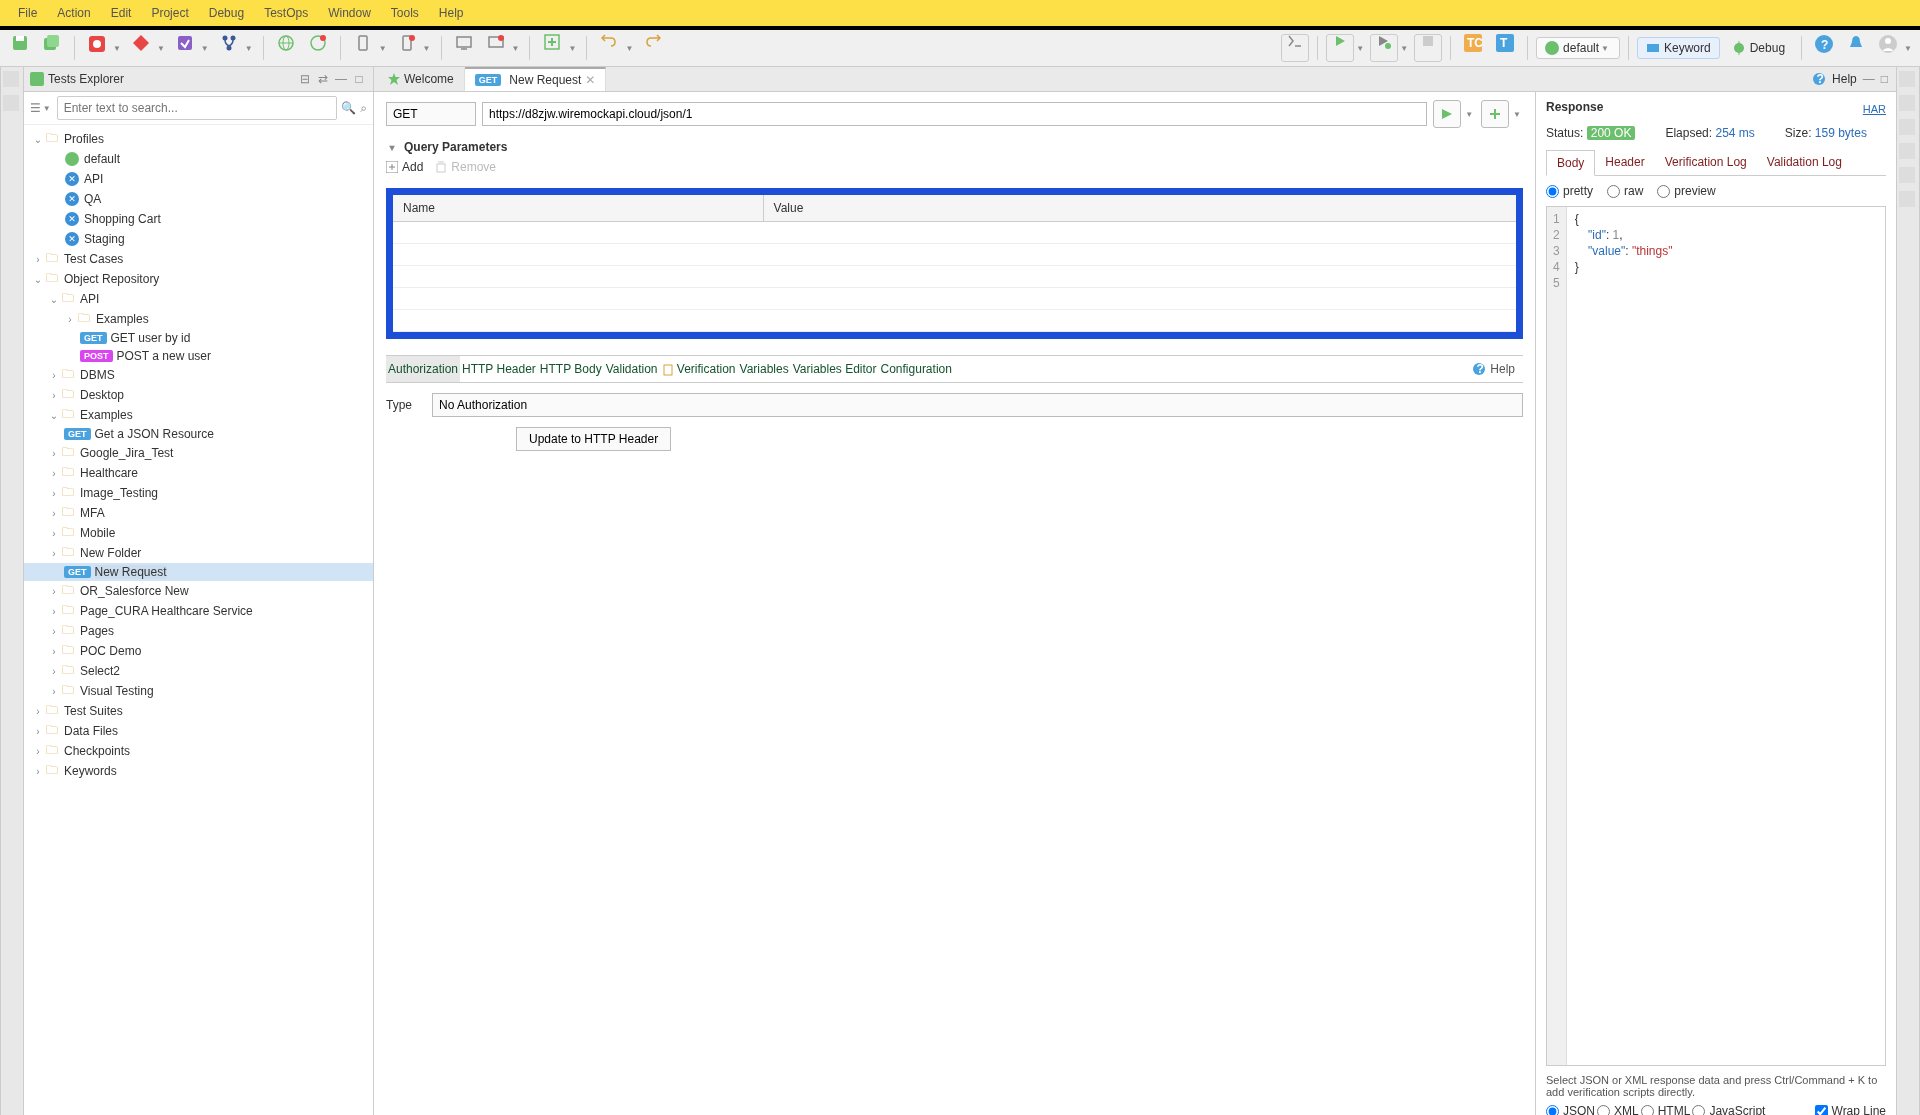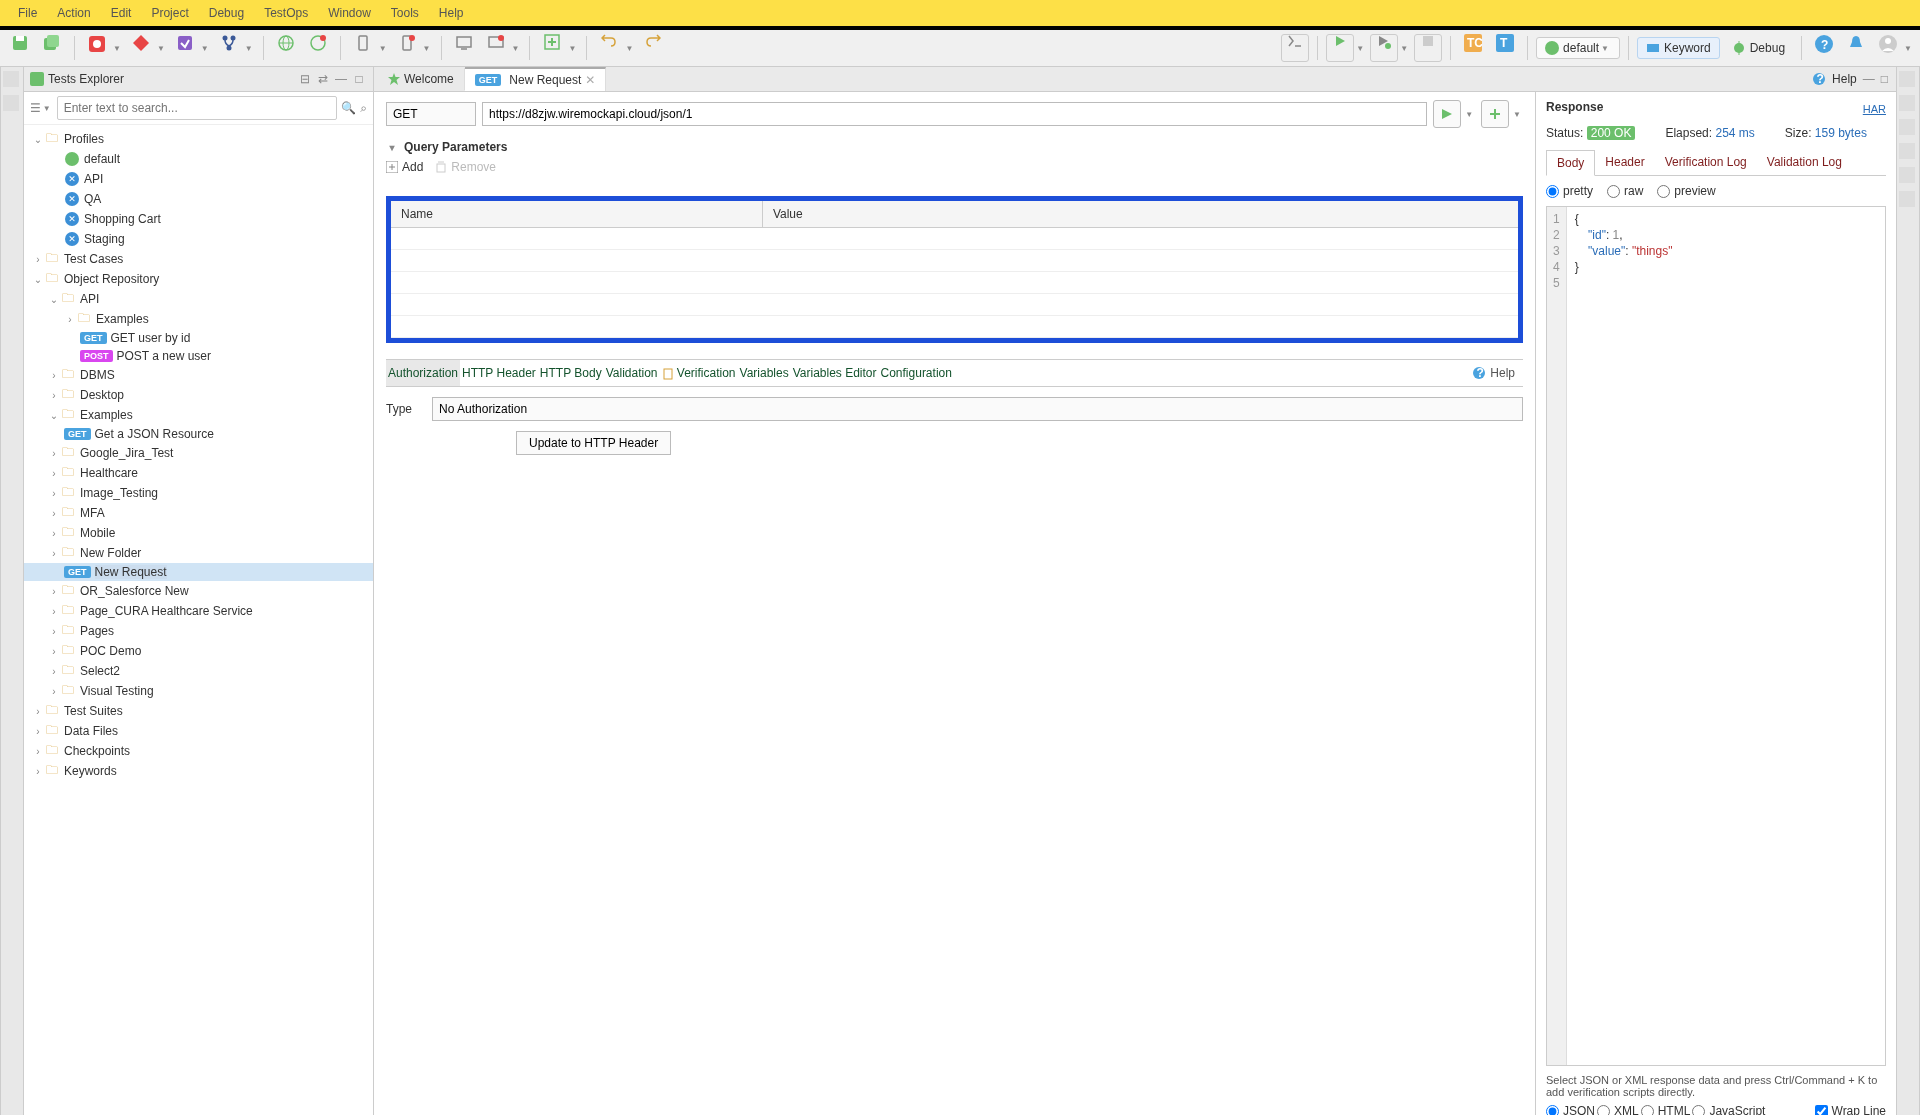--- a/index.html
+++ b/index.html
@@ -46,21 +46,21 @@
 .method-sel { width:90px; border:1px solid #bbb; padding:4px 6px; background:#fafafa; }
 .url-input { flex:1; border:1px solid #bbb; padding:4px 6px; }
 .play-btn { width:28px; height:28px; border:1px solid #bbb; border-radius:3px; display:flex; align-items:center; justify-content:center; cursor:pointer; background:#fafafa; }
 .links-row { margin-top:6px; font-size:12px; }
 .links-row a { color:#2a6db8; text-decoration:underline; margin-right:14px; cursor:pointer; }
 .section-title { display:flex; align-items:center; gap:6px; margin-top:12px; font-weight:bold; }
 .section-title .twisty { color:#888; }
 .subactions { display:flex; gap:12px; margin:6px 0; align-items:center; }
 .subactions .add { color:#333; cursor:pointer; display:flex; align-items:center; gap:4px; }
 .subactions .remove { color:#bbb; cursor:default; display:flex; align-items:center; gap:4px; }
-.param-table { border:5px solid #1d4ed8; margin-top:16px; }
+.param-table { border:7px solid #1d4ed8; margin-top:8px; }
 .param-table .hrow { display:flex; background:#f5f5f5; border-bottom:1px solid #ccc; }
 .param-table .hcell { padding:6px 10px; border-right:1px solid #ccc; }
 .param-table .hcell:first-child { width:33%; }
 .param-table .hcell:last-child { flex:1; border-right:none; }
 .param-table .erow { height:22px; border-bottom:1px solid #eee; }
 .bottom-tabs { display:flex; border-top:1px solid #ccc; border-bottom:1px solid #ccc; margin-top:16px; align-items:center; }
 .bottom-tabs .btab { padding:6px 2px; cursor:pointer; color:#14532d; }
 .bottom-tabs .btab.active { background:#e8e8e8; }
 .bottom-tabs .help-right { margin-left:auto; display:flex; align-items:center; gap:4px; padding-right:8px; color:#555; }
 .auth-row { display:flex; align-items:center; gap:20px; margin-top:10px; }

